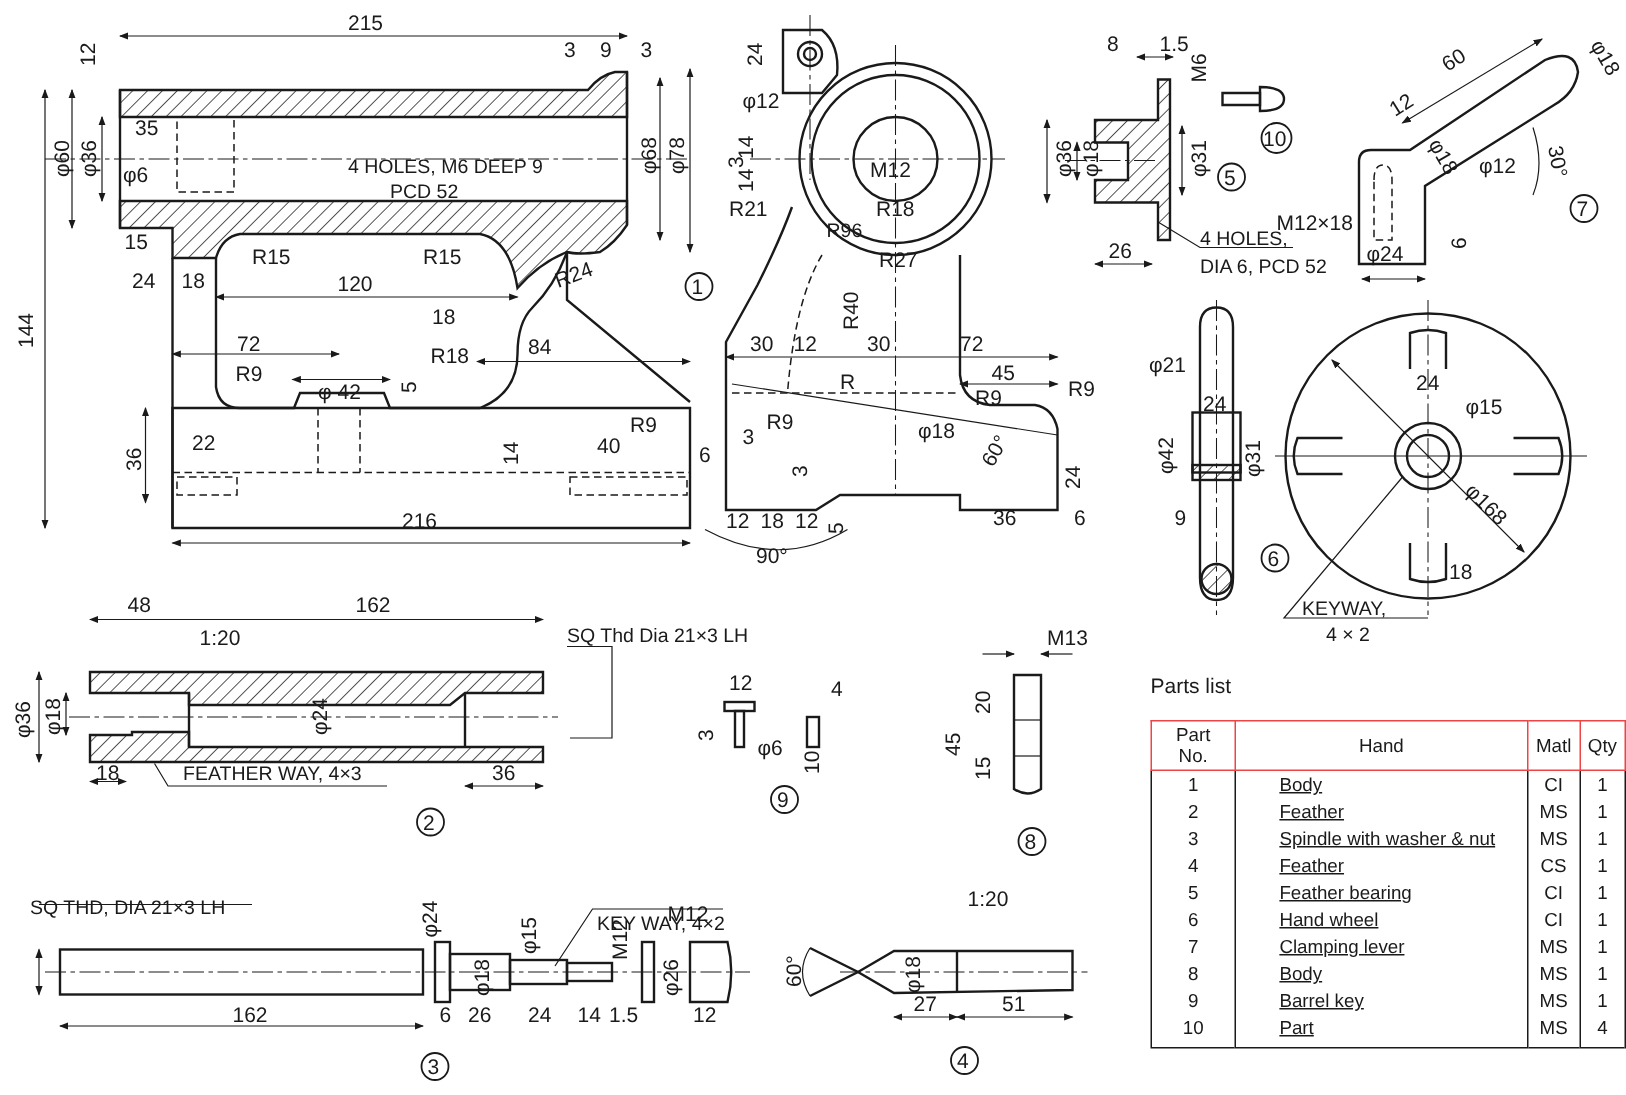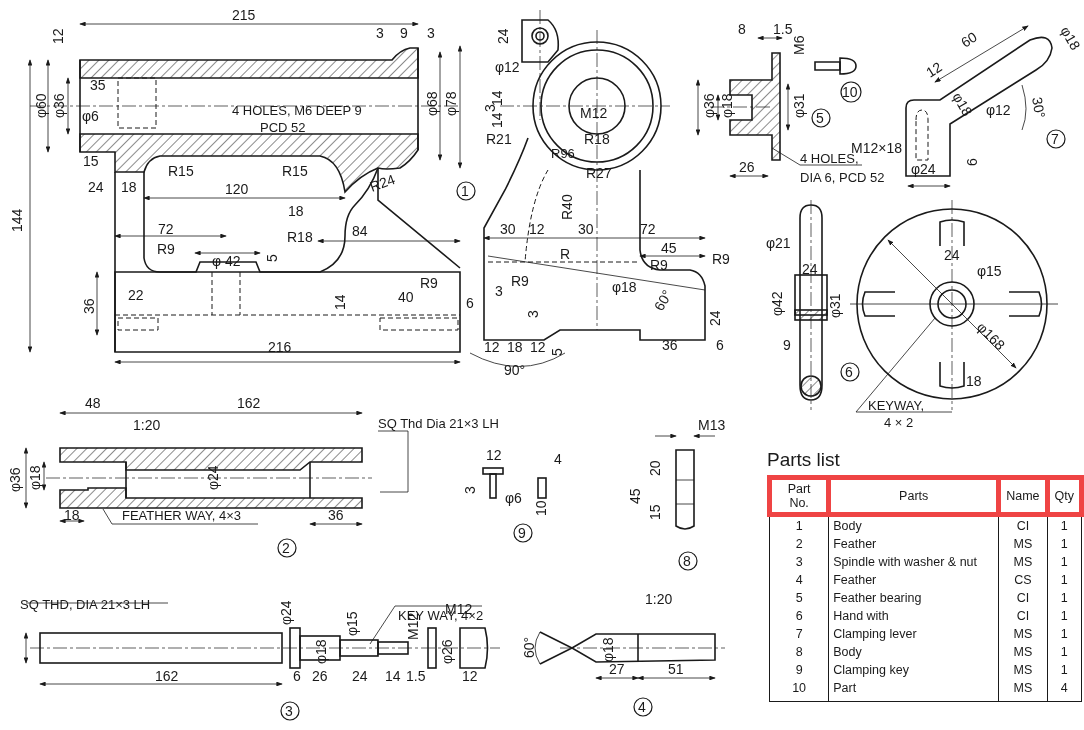--- a/index.html
+++ b/index.html
@@ -8,26 +8,26 @@
     svg text { font-family:"Liberation Sans", sans-serif; fill:#1a1a1a; }
     .dim { font-size:14px; }
     .lbl { font-size:13px; }
     .ln { stroke:#1a1a1a; fill:none; stroke-width:1.6; }
     .th { stroke:#1a1a1a; fill:none; stroke-width:0.8; }
     .hid { stroke:#1a1a1a; fill:none; stroke-width:1; stroke-dasharray:5 3; }
     .ctr { stroke:#1a1a1a; fill:none; stroke-width:0.7; stroke-dasharray:14 3 3 3; }
     .hatch { fill:url(#hatch); stroke:#1a1a1a; stroke-width:1.6; }
     .balloon { fill:#fff; stroke:#1a1a1a; stroke-width:1.2; }
     #parts { position:absolute; left:767px; top:449px; }
-    #parts .title { font-size:19px; margin-bottom:4px; }
+    #parts .title { font-size:14px; margin-bottom:15px; }
     #parts table { border-collapse:collapse; font-size:12.5px; border:1.5px solid #1a1a1a; }
-    #parts th { font-weight:normal; border:5px solid #ef4444; padding:2px 5px; height:18px; }
+    #parts th { font-weight:normal; border:1px solid #ef4444; padding:2px 5px; height:18px; }
     #parts td { border-left:1px solid #1a1a1a; border-right:1px solid #1a1a1a; padding:0 5px; height:18px; line-height:18px; }
     #parts td.c { text-align:center; }
-    #parts td.name { padding-left:4px; width:160px; }
+    #parts td.name { padding-left:29px; width:160px;text-decoration:underline; }
     #parts tr.last td { padding-bottom:4px; }
   </style>
 </head>
 <body>
 
 <svg id="drawing" width="1084" height="730" viewBox="0 0 1084 730">
   <defs>
     <pattern id="hatch" patternUnits="userSpaceOnUse" width="7" height="7" patternTransform="rotate(45)">
       <line x1="0" y1="0" x2="0" y2="7" stroke="#1a1a1a" stroke-width="1"></line>
     </pattern>
@@ -361,22 +361,22 @@
       <text class="dim" x="842" y="97">10</text>
     </g>
 </svg>
 
 <div id="parts">
   <div class="title">Parts list</div>
   <table>
     <thead>
       <tr>
         <th>Part No.</th>
-        <th>Parts</th>
-        <th>Name</th>
+        <th>Hand</th>
+        <th>Matl</th>
         <th>Qty</th>
       </tr>
     </thead>
     <tbody>
       <tr>
           <td class="c">1</td>
           <td class="name">Body</td>
           <td class="c">CI</td>
           <td class="c">1</td>
         </tr>
@@ -399,39 +399,39 @@
           <td class="c">1</td>
         </tr>
       <tr>
           <td class="c">5</td>
           <td class="name">Feather bearing</td>
           <td class="c">CI</td>
           <td class="c">1</td>
         </tr>
       <tr>
           <td class="c">6</td>
-          <td class="name">Hand with</td>
+          <td class="name">Hand wheel</td>
           <td class="c">CI</td>
           <td class="c">1</td>
         </tr>
       <tr>
           <td class="c">7</td>
           <td class="name">Clamping lever</td>
           <td class="c">MS</td>
           <td class="c">1</td>
         </tr>
       <tr>
           <td class="c">8</td>
           <td class="name">Body</td>
           <td class="c">MS</td>
           <td class="c">1</td>
         </tr>
       <tr>
           <td class="c">9</td>
-          <td class="name">Clamping key</td>
+          <td class="name">Barrel key</td>
           <td class="c">MS</td>
           <td class="c">1</td>
         </tr>
       <tr class="last">
           <td class="c">10</td>
           <td class="name">Part</td>
           <td class="c">MS</td>
           <td class="c">4</td>
         </tr>
     </tbody>

